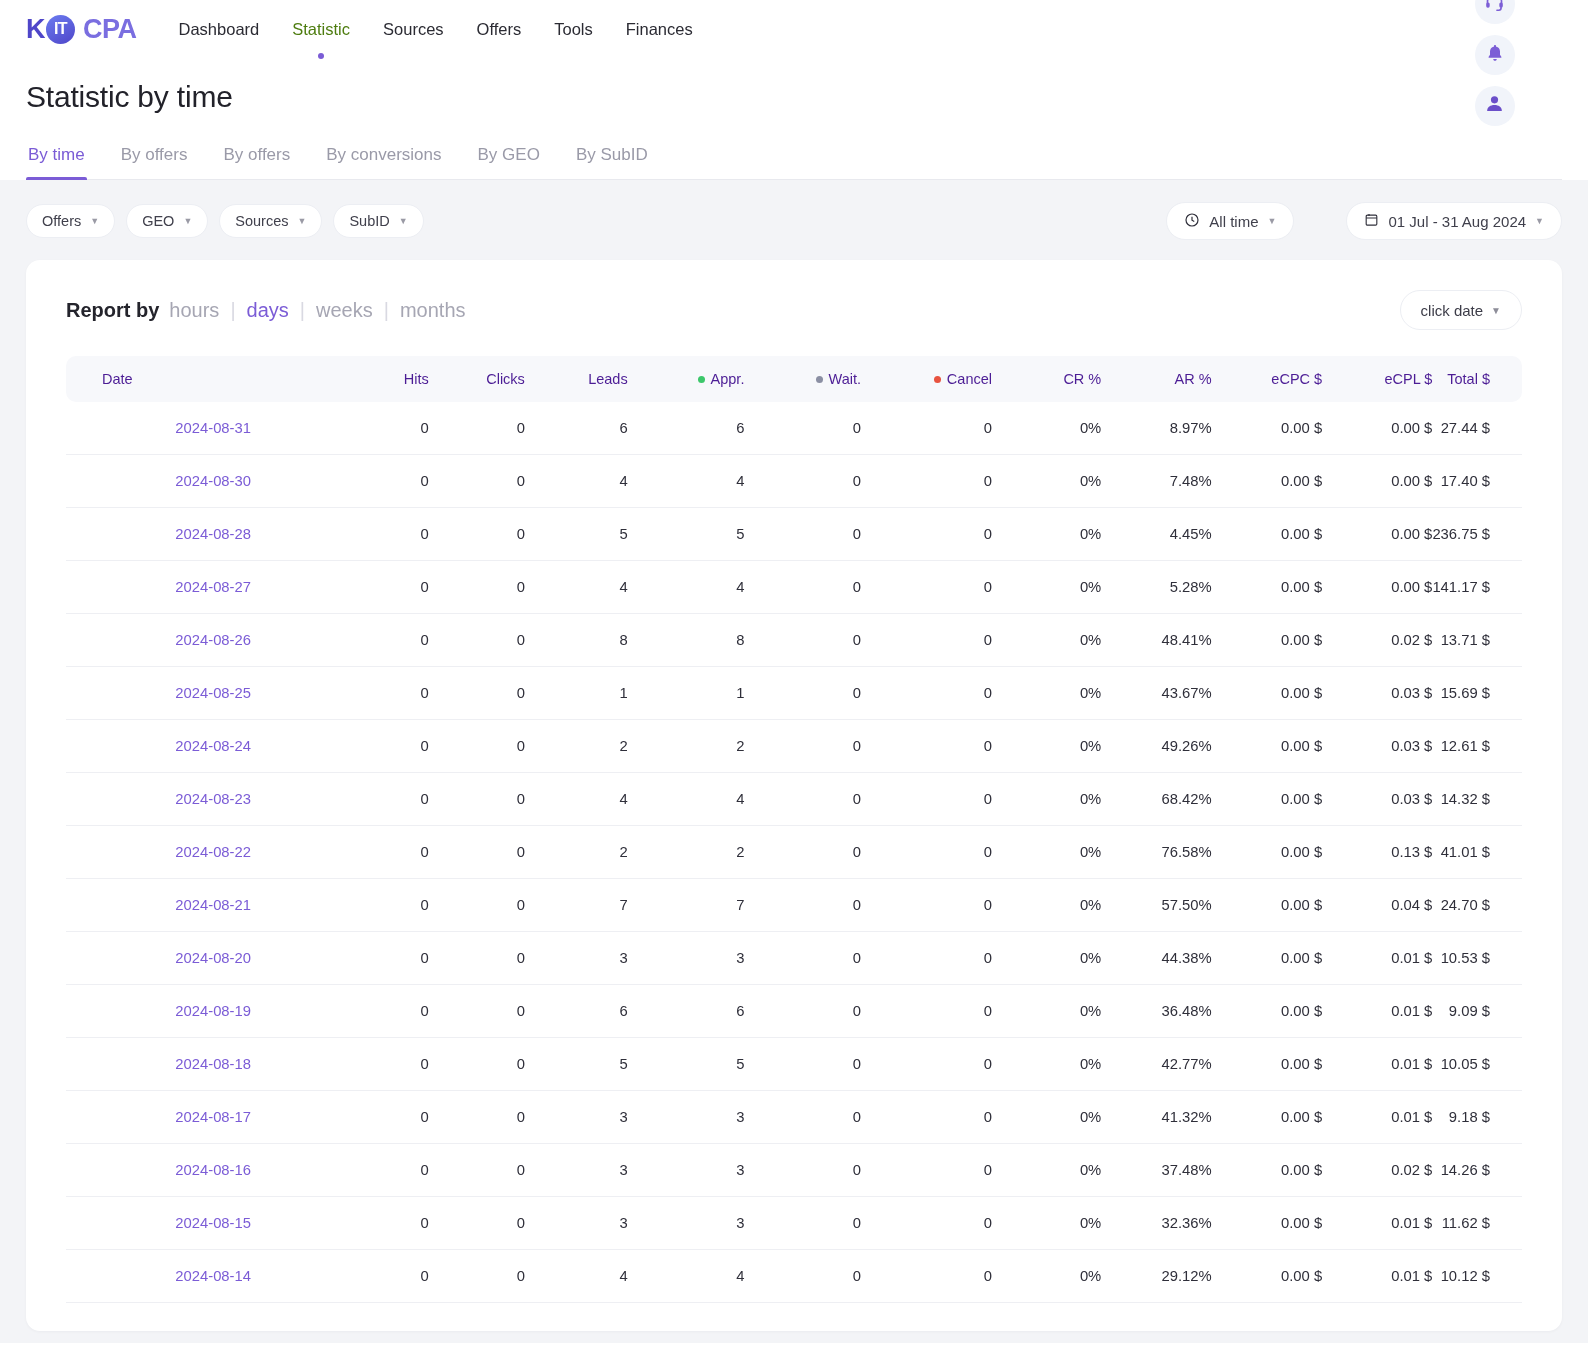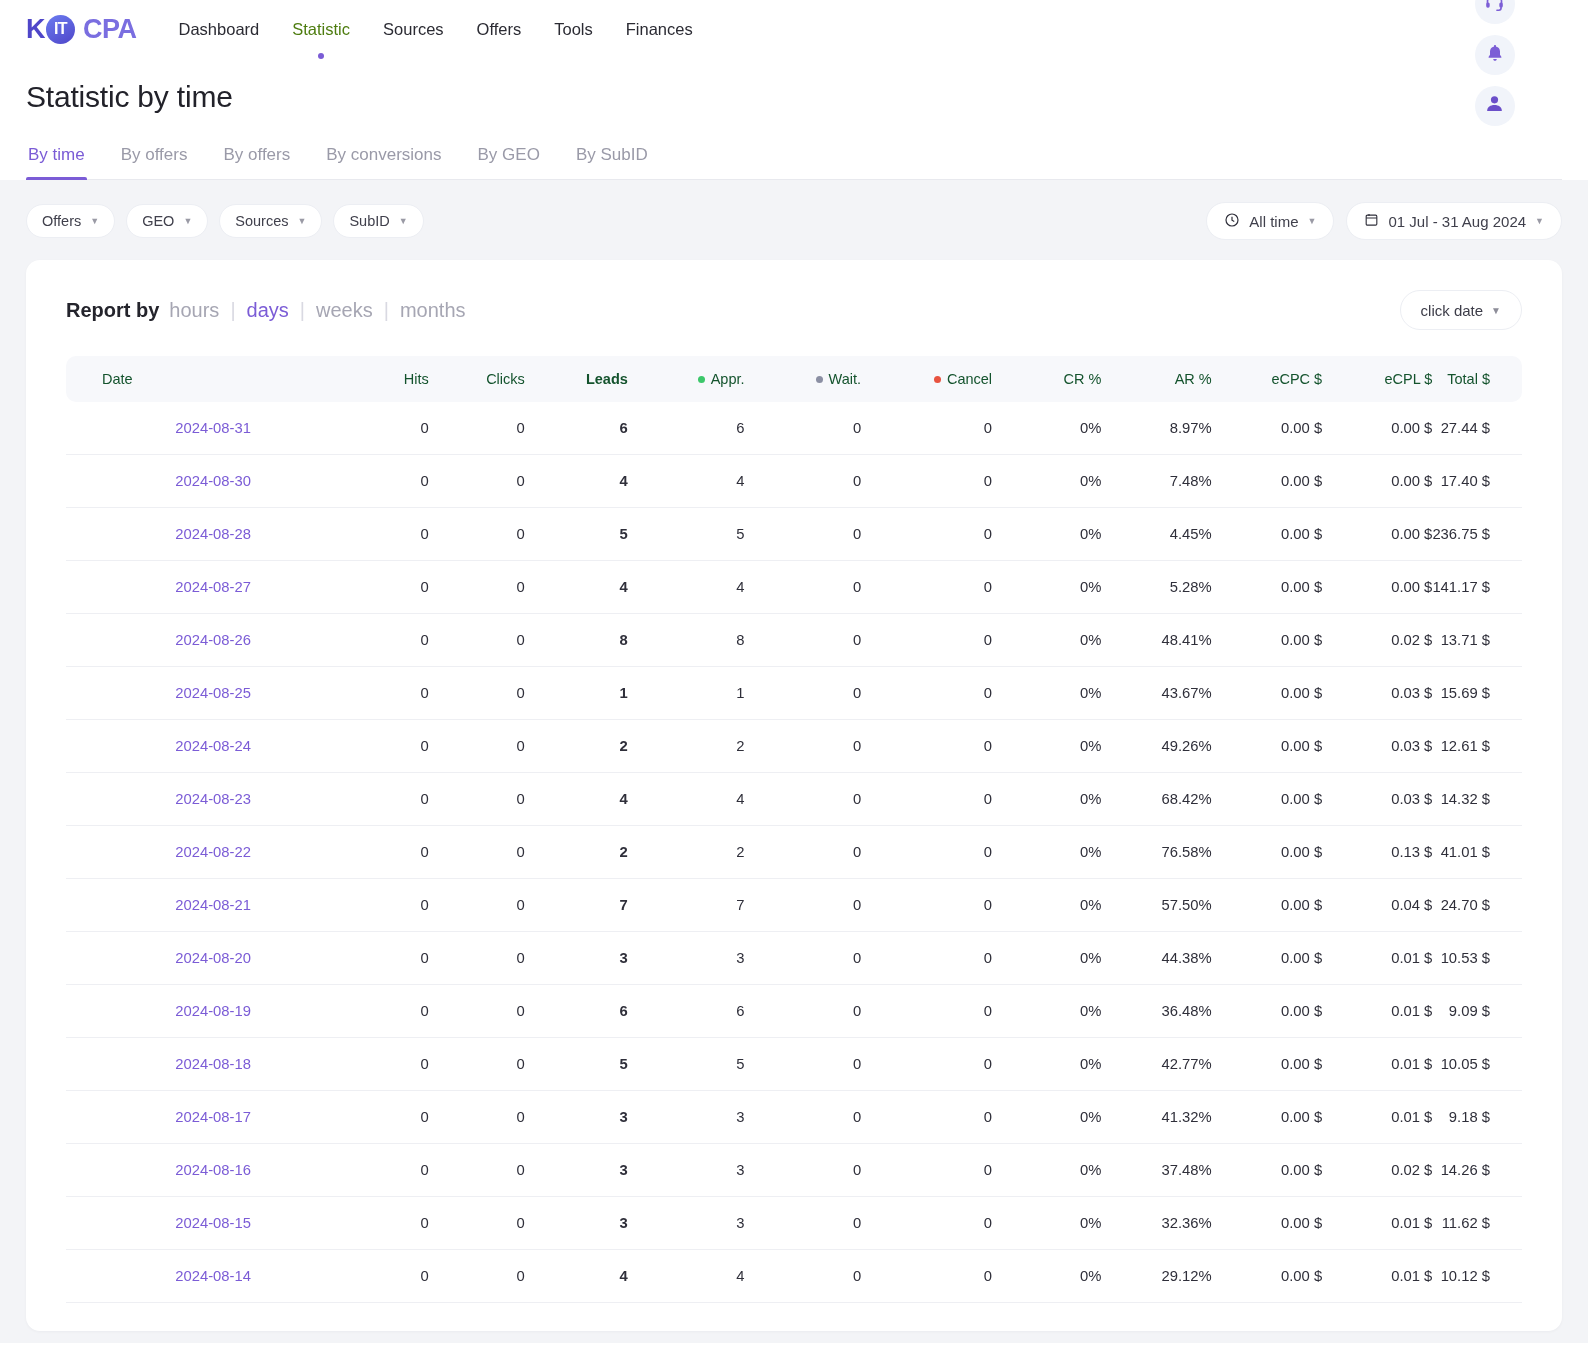--- a/index.html
+++ b/index.html
@@ -93,21 +93,21 @@
     display: flex; align-items: center; padding: 22px 0 20px 0;
   }
   .pill {
     display: inline-flex; align-items: center; gap: 9px;
     background: #fff; border: 1px solid #eceef3; border-radius: 20px;
     height: 34px; padding: 0 15px; margin-right: 11px;
     font-size: 14.5px; color: #40404c; cursor: pointer;
     white-space: nowrap;
   }
   .pill .tri { color: #9a9aa5; font-size: 9px; line-height: 1; }
-  .filterbar .right { margin-left: auto; display: flex; align-items: flex-start; }
+  .filterbar .right { margin-left: auto; display: flex; align-items: flex-start; gap: 40px; }
   .pill.big { height: 38px; border-radius: 22px; font-size: 15px; padding: 0 17px; margin-right: 0; margin-left: 12px;}
 
   
   .card {
     background: #fff; border-radius: 14px;
     padding: 30px 40px 0 40px;
     box-shadow: 0 1px 3px rgba(20,20,50,.04);
     height: 1071px; overflow: hidden;
   }
   .card-head { display: flex; align-items: center; }
@@ -120,40 +120,40 @@
     margin-left: auto;
     display: inline-flex; align-items: center; gap: 8px;
     border: 1px solid #eceef3; border-radius: 22px; background: #fff;
     height: 40px; padding: 0 20px; font-size: 15px; color: #3c3c48; cursor: pointer;
   }
 
   
   table { width: 100%; border-collapse: collapse; margin-top: 26px; }
   thead tr { background: #f7f8fb; }
   thead th {
-    font-size: 14.5px; font-weight: 400; color: #14532d;
+    font-size: 14.5px; font-weight: 400; color: #4c1d95;
     padding: 15px 0; text-align: right; white-space: nowrap;
   }
   thead th:first-child { text-align: left; padding-left: 36px; border-radius: 10px 0 0 10px; }
   thead th:last-child  { padding-right: 32px; border-radius: 0 10px 10px 0; }
   .dot { display: inline-block; width: 7px; height: 7px; border-radius: 50%; margin-right: 6px; vertical-align: 1px; }
   tbody td {
     font-size: 14.8px; color: #2f2f3a; padding: 18px 0; text-align: right;
     border-bottom: 1px solid #eeeff3; white-space: nowrap;
   }
   tbody td:first-child {
     text-align: center; padding-left: 33px; color: #7b5cd6; cursor: pointer;
   }
   tbody td:last-child { padding-right: 32px; }
   tbody tr:first-child td { border-top: 0; }
 
   .c-date { width: 19%; }
   .c-hits { width: 7.5%; }
   .c-clicks { width: 7%; }
-  .c-leads { width: 7.5%; font-weight: bold; }
+  .c-leads { width: 7.5%; }
   .c-appr { width: 8.5%; }
   .c-wait { width: 8.5%; }
   .c-cancel { width: 9.5%; }
   .c-cr { width: 8%; }
   .c-ar { width: 8%; }
   .c-ecpc { width: 8%; }
   .c-ecpl { width: 8%; }
   .c-total { width: 9%; }
 </style>
 </head>

